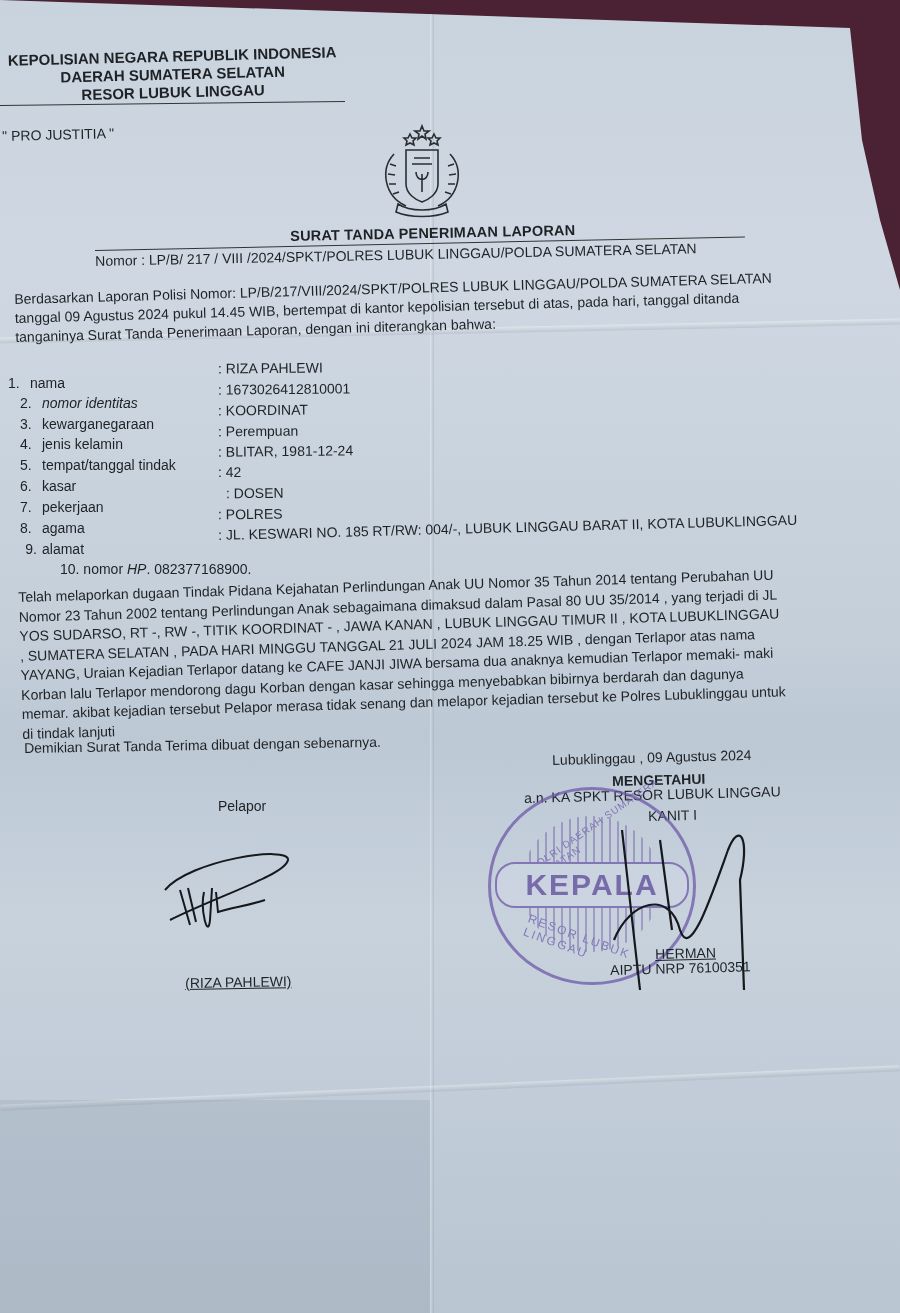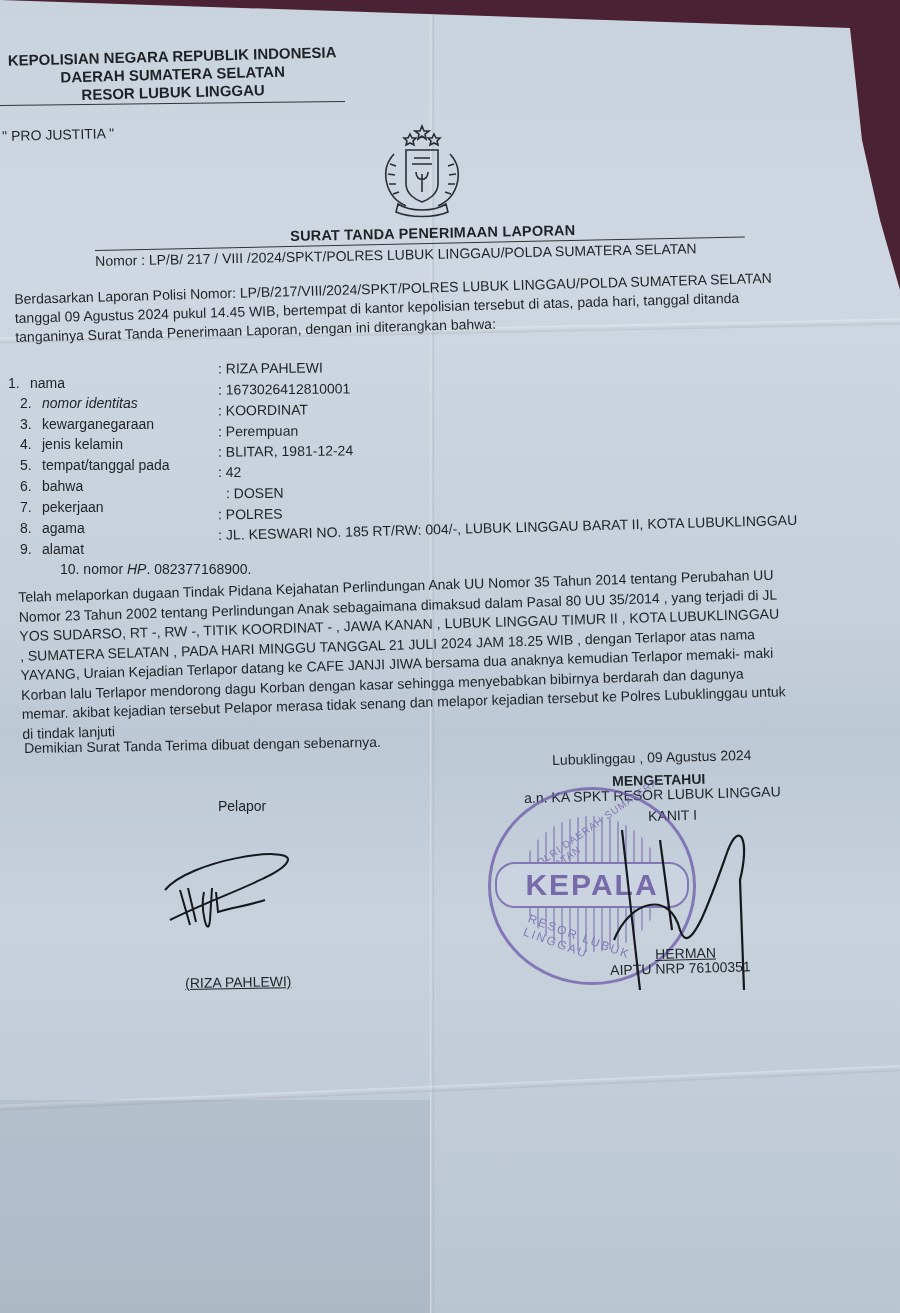--- a/index.html
+++ b/index.html
@@ -85,25 +85,25 @@
   <div class="rot para" style="left:14px; top:290px; width:840px; transform:rotate(-1.6deg);">
     <div>Berdasarkan Laporan Polisi Nomor: LP/B/217/VIII/2024/SPKT/POLRES LUBUK LINGGAU/POLDA SUMATERA SELATAN</div>
     <div>tanggal 09 Agustus 2024 pukul 14.45 WIB, bertempat di kantor kepolisian tersebut di atas, pada hari, tanggal ditanda</div>
     <div>tanganinya Surat Tanda Penerimaan Laporan, dengan ini diterangkan bahwa:</div>
   </div>
 
   <div class="field-row" style="left:8px; top:375px;"><span class="lbl-num">1.</span><span>nama</span></div>
   <div class="field-row" style="left:20px; top:395px;"><span class="lbl-num">2.</span><i>nomor identitas</i></div>
   <div class="field-row" style="left:20px; top:416px;"><span class="lbl-num">3.</span><span>kewarganegaraan</span></div>
   <div class="field-row" style="left:20px; top:436px;"><span class="lbl-num">4.</span><span>jenis kelamin</span></div>
-  <div class="field-row" style="left:20px; top:457px;"><span class="lbl-num">5.</span><span>tempat/tanggal pada</span></div>
-  <div class="field-row" style="left:20px; top:478px;"><span class="lbl-num">6.</span><span>bahwa</span></div>
+  <div class="field-row" style="left:20px; top:457px;"><span class="lbl-num">5.</span><span>tempat/tanggal tindak</span></div>
+  <div class="field-row" style="left:20px; top:478px;"><span class="lbl-num">6.</span><span>kasar</span></div>
   <div class="field-row" style="left:20px; top:499px;"><span class="lbl-num">7.</span><span>pekerjaan</span></div>
   <div class="field-row" style="left:20px; top:520px;"><span class="lbl-num">8.</span><span>agama</span></div>
-  <div class="field-row" style="left:20px; top:541px;"><span class="lbl-num">9.</span><span>alamat</span></div>
+  <div class="field-row" style="left:20px; top:541px;text-align:center;"><span class="lbl-num">9.</span><span>alamat</span></div>
   <div class="field-row" style="left:20px; top:561px;margin-left:40px;"><span>10.</span> <span>nomor <i>HP</i>.</span> <span>082377168900.</span></div>
 
   <div class="field-row" style="left:218px; top:360px; transform:rotate(-0.6deg);">: RIZA PAHLEWI</div>
   <div class="field-row" style="left:218px; top:381px; transform:rotate(-0.6deg);">: 1673026412810001</div>
   <div class="field-row" style="left:218px; top:402px; transform:rotate(-0.6deg);">: KOORDINAT</div>
   <div class="field-row" style="left:218px; top:423px; transform:rotate(-0.6deg);">: Perempuan</div>
   <div class="field-row" style="left:218px; top:443px; transform:rotate(-0.6deg);">: BLITAR, 1981-12-24</div>
   <div class="field-row" style="left:218px; top:464px; transform:rotate(-0.6deg);">: 42</div>
   <div class="field-row" style="left:226px; top:485px; transform:rotate(-0.6deg);">: DOSEN</div>
   <div class="field-row" style="left:218px; top:506px; transform:rotate(-0.6deg);">: POLRES</div>

